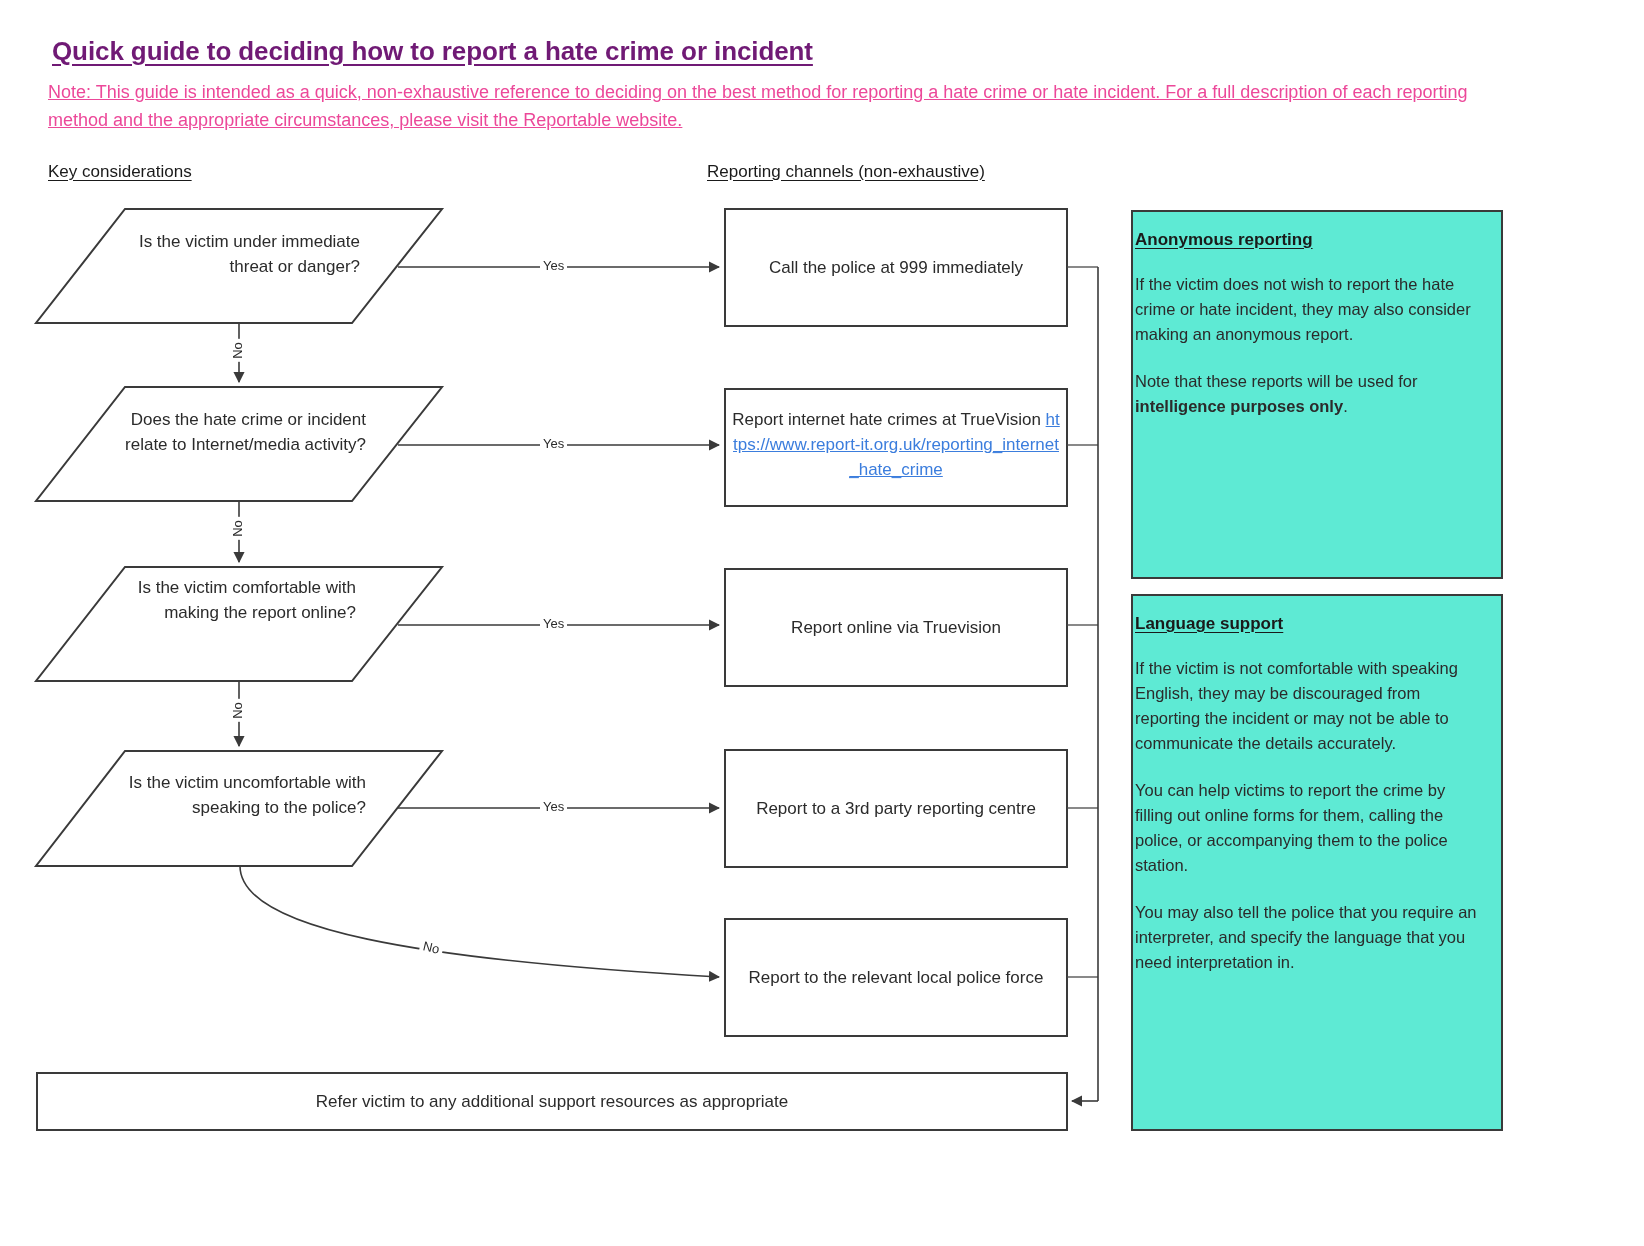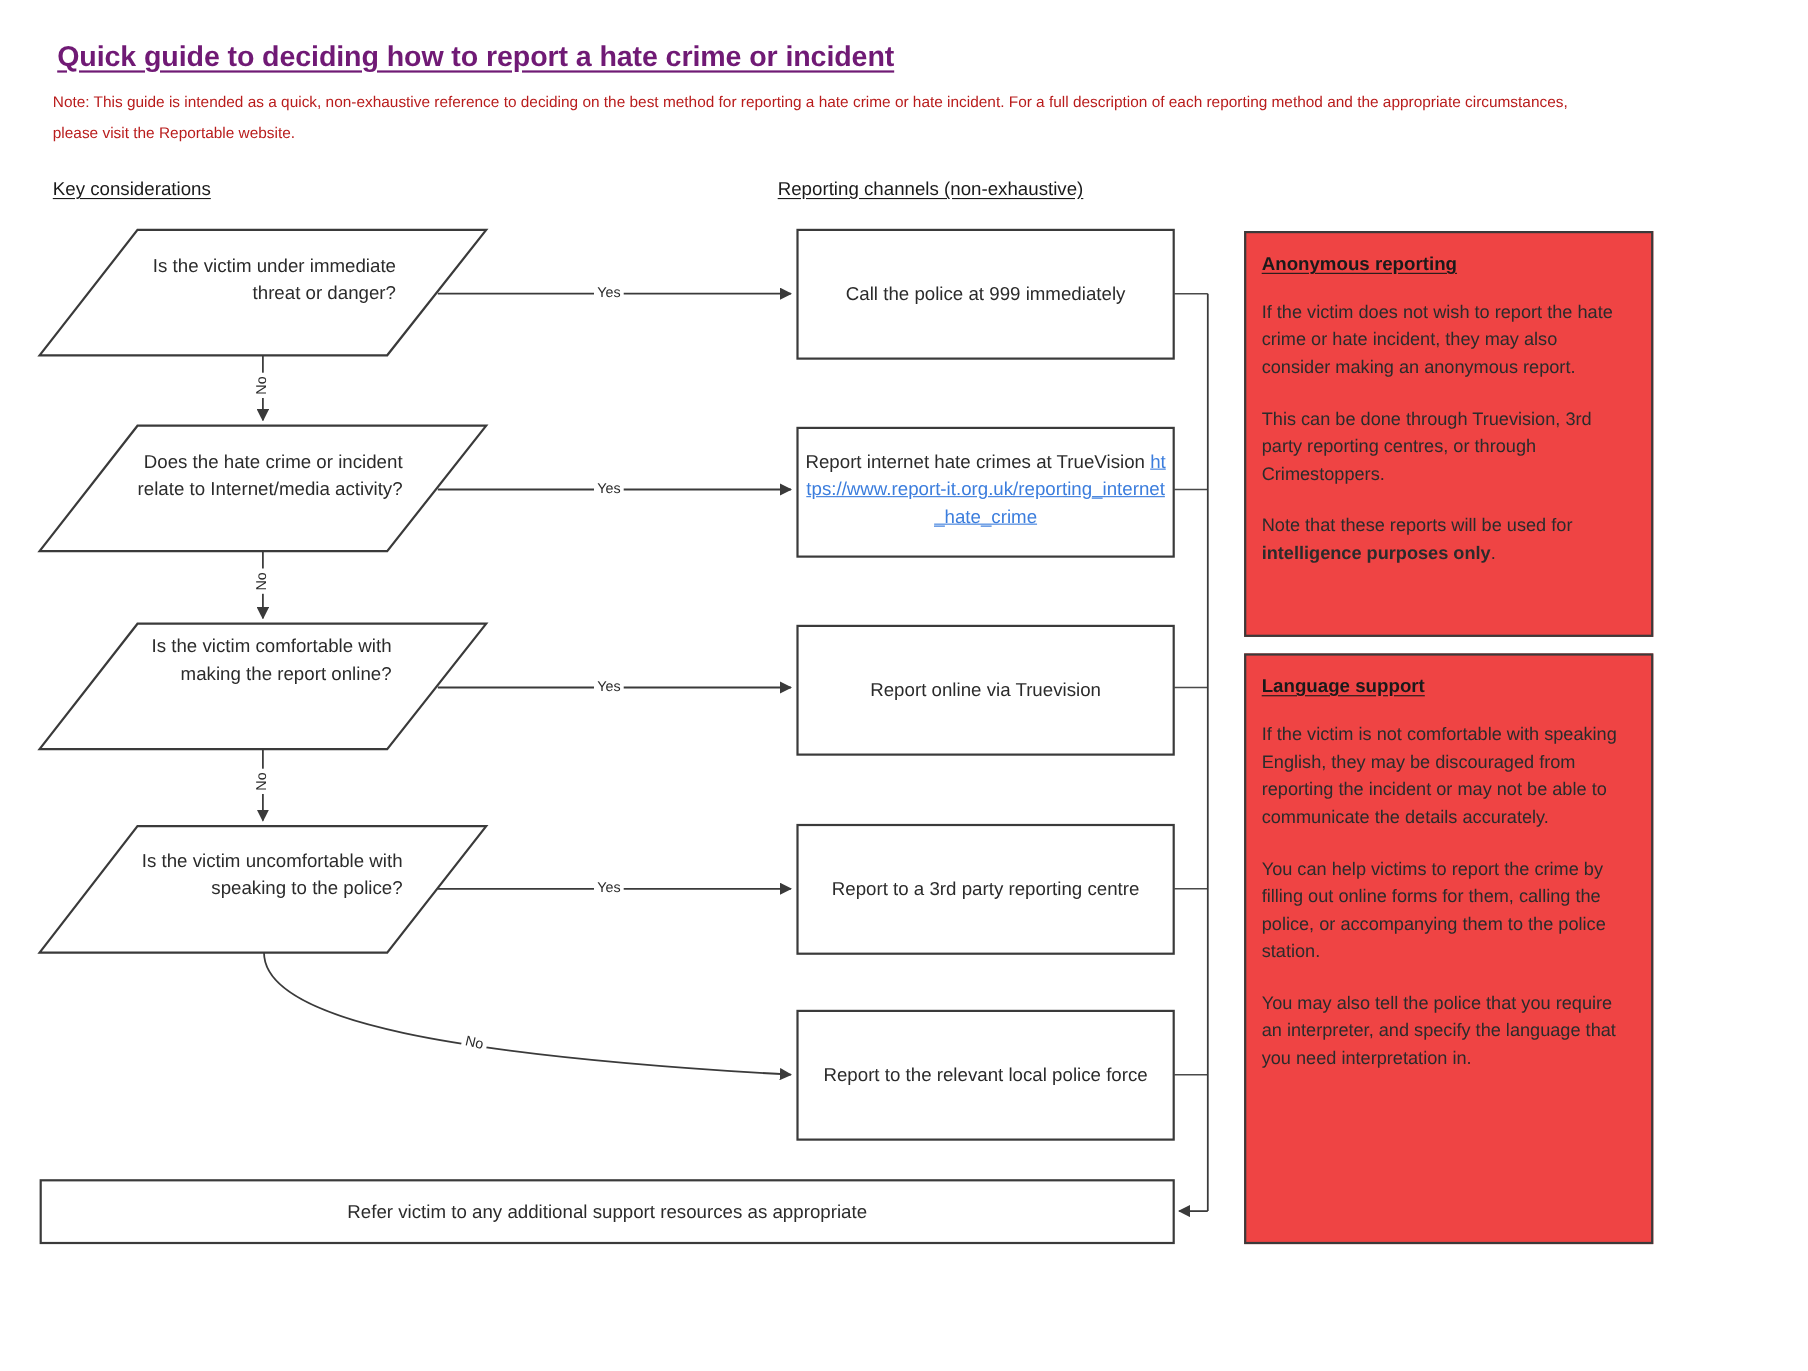--- a/index.html
+++ b/index.html
@@ -33,23 +33,24 @@
     text-decoration: underline;
     text-underline-offset: 4px;
     letter-spacing: -0.1px;
     white-space: nowrap;
   }
   #note {
     position: absolute;
     left: 48px;
     top: 78px;
     width: 1420px;
-    font-size: 14px;
+    font-size: 18px;
     line-height: 28px;
-    color: #b91c1c;
+    color: #ec4899;
+    text-decoration: underline;
   }
 
   
   .col-heading {
     position: absolute;
     font-size: 17px;
     font-weight: normal;
     color: #1a1a1a;
     text-decoration: underline;
     text-underline-offset: 3px;
@@ -121,22 +122,22 @@
   .edge-label.tilted {
     transform: rotate(13deg);
     transform-origin: center center;
   }
 
   
   .side-panel {
     position: absolute;
     box-sizing: border-box;
     border: 2px solid #3a3a3a;
-    background: #ef4444;
-    padding: 18px 22px 14px 14px;
+    background: #5eead4;
+    padding: 18px 22px 14px 2px;
   }
   .panel-title {
     font-size: 17px;
     font-weight: bold;
     color: #1a1a1a;
     text-decoration: underline;
     text-underline-offset: 3px;
     margin: 0 0 22px 0;
   }
   .panel-para {
@@ -239,21 +240,20 @@
 
   <div class="channel-label" style="left:731px; top:796px; width:330px;">Report to a 3rd party reporting centre</div>
 
   <div class="channel-label" style="left:731px; top:965px; width:330px;">Report to the relevant local police force</div>
 
   <div id="refer-label">Refer victim to any additional support resources as appropriate</div>
 
   <div class="side-panel" style="left:1131px; top:210px; width:372px; height:369px;">
     <div class="panel-title">Anonymous reporting</div>
     <p class="panel-para">If the victim does not wish to report the hate crime or hate incident, they may also consider making an anonymous report.</p>
-    <p class="panel-para">This can be done through Truevision, 3rd party reporting centres, or through Crimestoppers.</p>
     <p class="panel-para"><span>Note that these reports will be used for </span><b>intelligence purposes only</b><span>.</span></p>
   </div>
 
   <div class="side-panel" style="left:1131px; top:594px; width:372px; height:537px;">
     <div class="panel-title">Language support</div>
     <p class="panel-para">If the victim is not comfortable with speaking English, they may be discouraged from reporting the incident or may not be able to communicate the details accurately.</p>
     <p class="panel-para">You can help victims to report the crime by filling out online forms for them, calling the police, or accompanying them to the police station.</p>
     <p class="panel-para">You may also tell the police that you require an interpreter, and specify the language that you need interpretation in.</p>
   </div>
 

